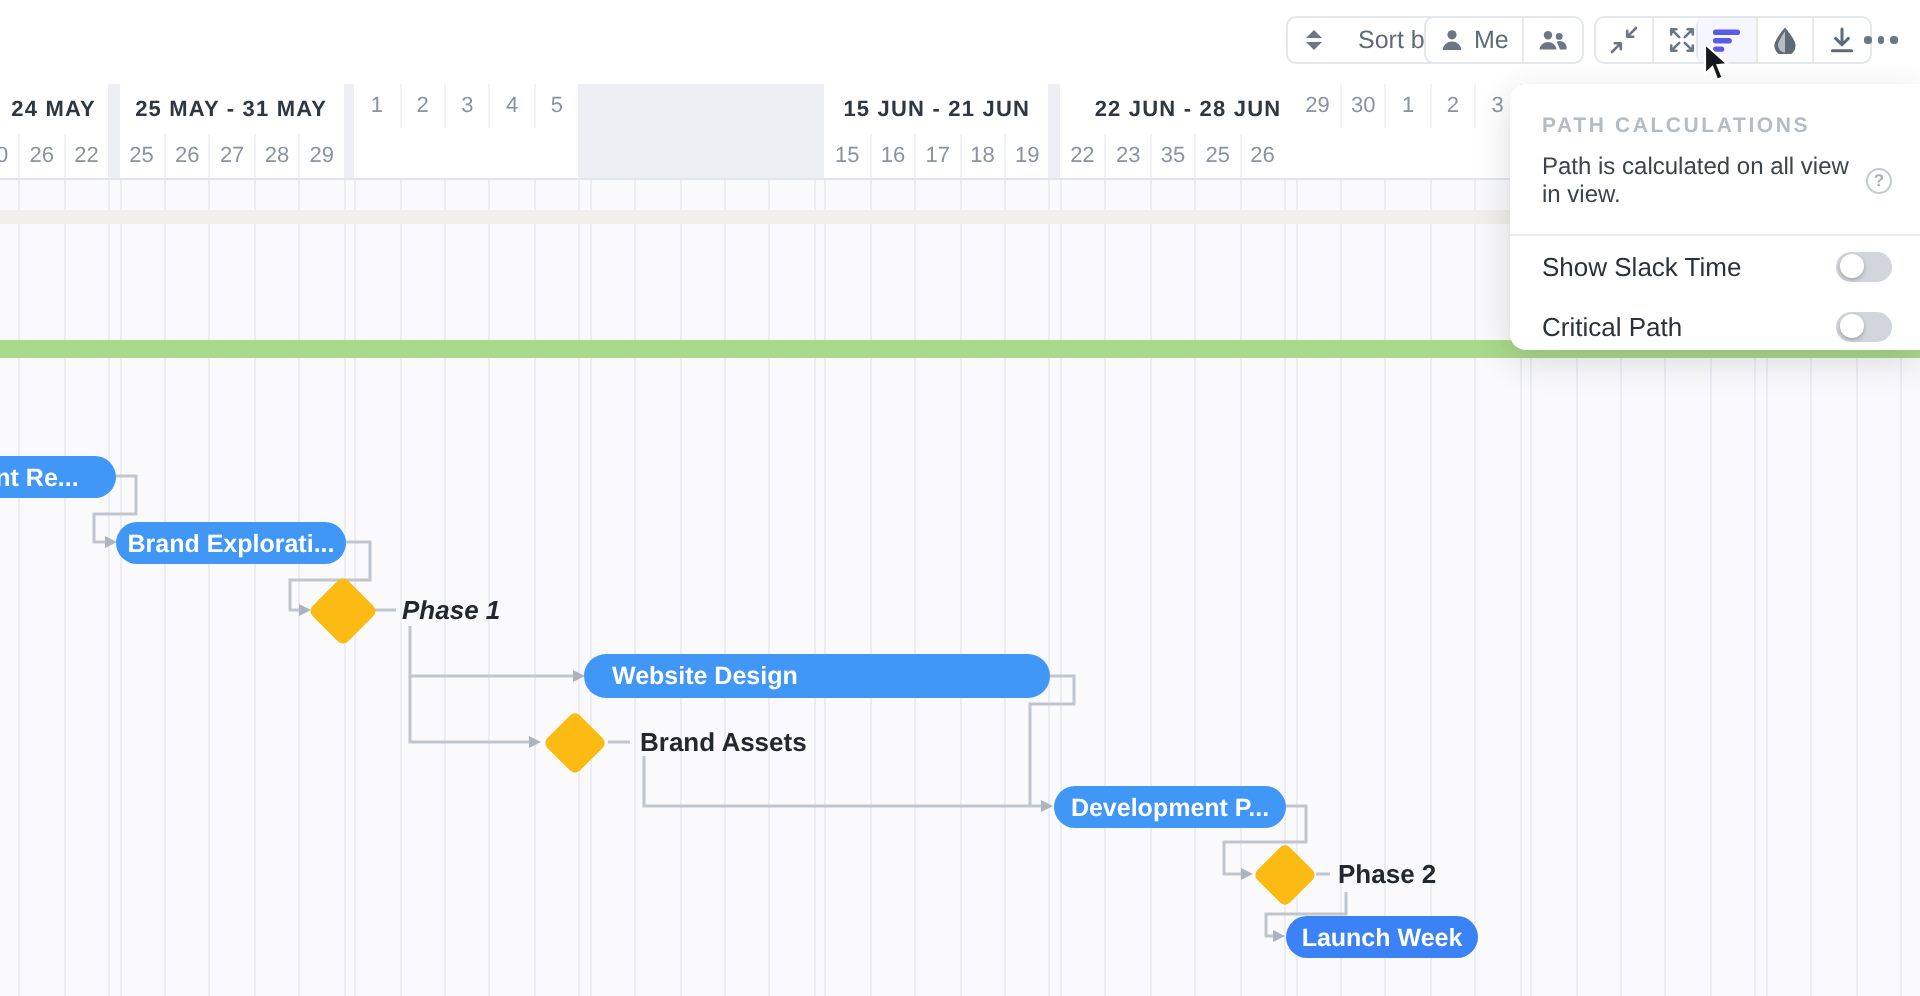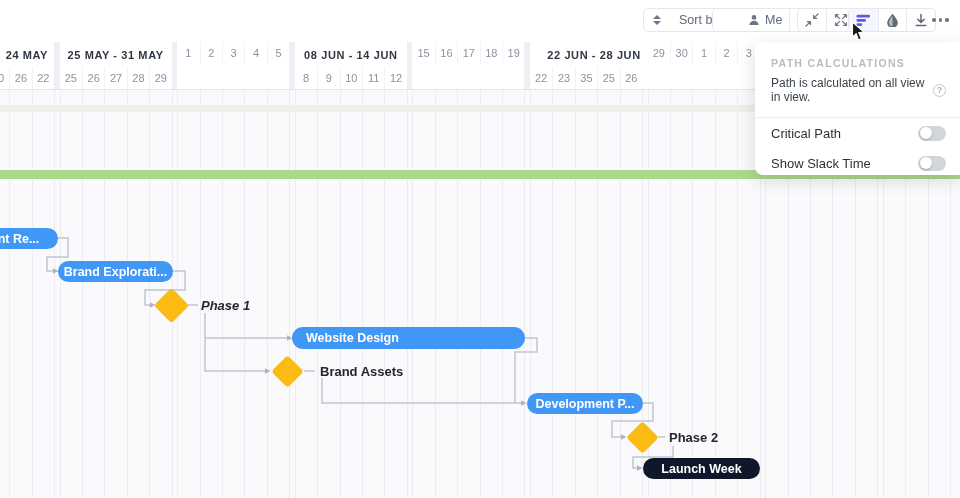--- a/index.html
+++ b/index.html
@@ -143,21 +143,21 @@
         <path d="M 658 437 H 665"></path>
         <path d="M 673 446 V 457 H 633 V 468 H 637" marker-end="url(#arr)"></path>
       </g>
   </svg>
 
   <div id="gantt-items">
       <div class="task-pill" style="left: -28px; top: 228px; width: 86px; height: 21px; background: rgb(65, 151, 245);">ent Re...</div>
       <div class="task-pill" style="left: 58px; top: 261px; width: 115px; height: 21px; background: rgb(65, 151, 245);">Brand Explorati...</div>
       <div class="task-pill align-left" style="left: 292px; top: 327px; width: 233px; height: 22px; background: rgb(65, 151, 245);">Website Design</div>
       <div class="task-pill" style="left: 527px; top: 393px; width: 116px; height: 21px; background: rgb(65, 151, 245);">Development P...</div>
-      <div class="task-pill" style="left: 643px; top: 458px; width: 117px; height: 21px; background: #0f172a;">Launch Week</div>
+      <div class="task-pill" style="left: 643px; top: 458px; width: 96px; height: 21px; background: #3b82f6;">Launch Week</div>
       <div class="diamond" style="left: 158.5px; top: 292.5px; width: 25px; height: 25px; background: rgb(251, 187, 19);"></div>
       <div class="m-label" style="left: 201px; top: 305px; font-style: italic;">Phase 1</div>
       <div class="diamond" style="left: 275.5px; top: 359.5px; width: 23px; height: 23px; background: rgb(251, 187, 19);"></div>
       <div class="m-label" style="left: 320px; top: 371px;">Brand Assets</div>
       <div class="diamond" style="left: 630.5px; top: 425.5px; width: 23px; height: 23px; background: rgb(251, 187, 19);"></div>
       <div class="m-label" style="left: 669px; top: 437px;">Phase 2</div>
     </div>
 
   <div class="tl-header" id="tl-header">
       <div class="week partial" style="left: -58px; width: 112px;">
@@ -180,31 +180,22 @@
       </div>
       <div class="week" style="left: 177.2px; width: 112px;">
         <div class="week-days">
           <div class="day-cell">1</div>
           <div class="day-cell">2</div>
           <div class="day-cell">3</div>
           <div class="day-cell">4</div>
           <div class="day-cell">5</div>
         </div>
       </div>
-      <div class="week" style="left: 294.8px; width: 112px;">
-        <div class="week-label">08 JUN - 14 JUN</div>
-        <div class="week-days">
-          <div class="day-cell">8</div>
-          <div class="day-cell">9</div>
-          <div class="day-cell">10</div>
-          <div class="day-cell">11</div>
-          <div class="day-cell">12</div>
-        </div>
-      </div>
       <div class="week" style="left: 412.4px; width: 112px;">
+        <div class="week-label">15 JUN - 21 JUN</div>
         <div class="week-days">
           <div class="day-cell">15</div>
           <div class="day-cell">16</div>
           <div class="day-cell">17</div>
           <div class="day-cell">18</div>
           <div class="day-cell">19</div>
         </div>
       </div>
       <div class="week" style="left: 530px; width: 128px;">
         <div class="week-label">22 JUN - 28 JUN</div>
@@ -238,21 +229,21 @@
   <div class="toolbar">
 
     <div class="tb-btn" style="left:643px;">
       <span class="sort-icon">
           <b class="up"></b>
           <b class="dn"></b>
         </span>
       <span class="tb-label">Sort by</span>
     </div>
 
-    <div class="tb-group" style="left:712px;padding-left:28px;">
+    <div class="tb-group" style="left:712px;">
       <div class="tb-seg">
         <span style="display:inline-flex;">
           <svg width="12" height="12" viewBox="0 0 12 12">
               <circle cx="6" cy="3.4" r="2.3" fill="#6c7684"></circle>
               <path d="M1.4 11 a4.6 4.2 0 0 1 9.2 0 Z" fill="#6c7684"></path>
             </svg>
         </span>
         <span class="tb-label">Me</span>
       </div>
       <div class="tb-seg">
@@ -325,27 +316,27 @@
   </div>
 
   <div class="panel">
     <div class="panel-title">PATH CALCULATIONS</div>
     <div class="panel-desc">
       <span>Path is calculated on all view in view.</span>
       <span class="help-icon">?</span>
     </div>
     <div class="panel-divider"></div>
     <div class="panel-row">
-      <span class="row-label">Critical Path</span>
+      <span class="row-label">Show Slack Time</span>
       <div class="toggle">
           <div class="knob"></div>
         </div>
     </div>
     <div class="panel-row">
-      <span class="row-label">Show Slack Time</span>
+      <span class="row-label">Critical Path</span>
       <div class="toggle">
           <div class="knob"></div>
         </div>
     </div>
   </div>
 
   <div class="cursor" style="left:851px;top:21px;">
     <svg width="15" height="21" viewBox="0 0 15 21">
       <path d="M1.5 1 L1.5 16 L5.2 12.6 L7.6 18.9 L10.3 17.7 L7.8 11.6 L12.8 11.1 Z" fill="#15181c" stroke="#ffffff" stroke-width="1.1"></path>
     </svg>

